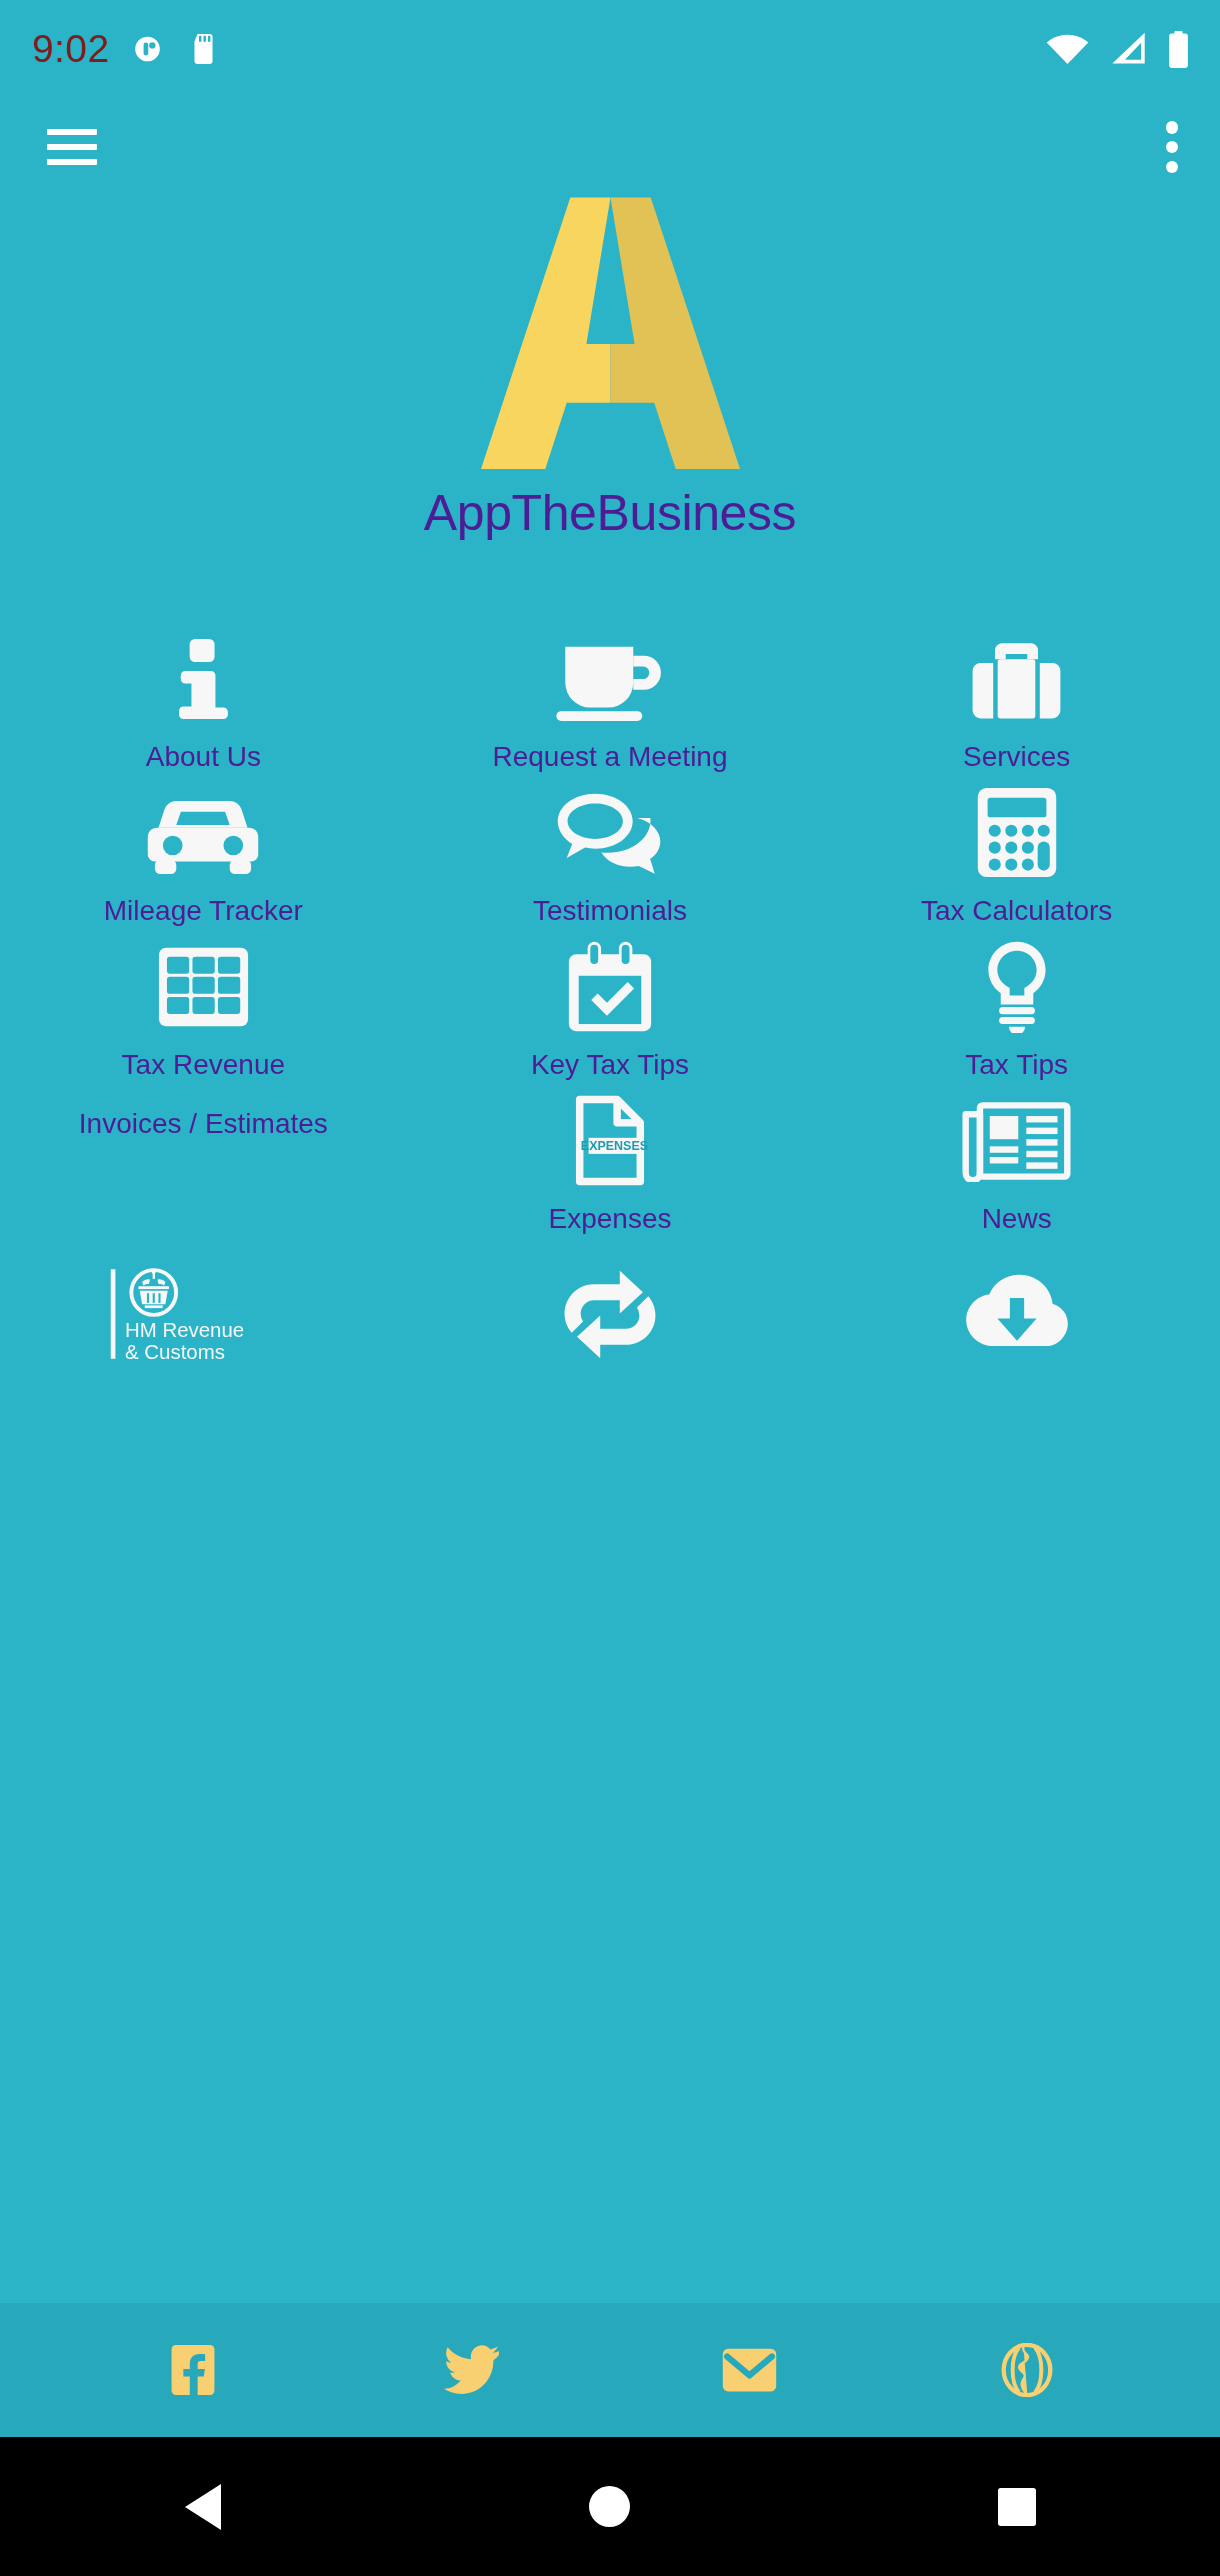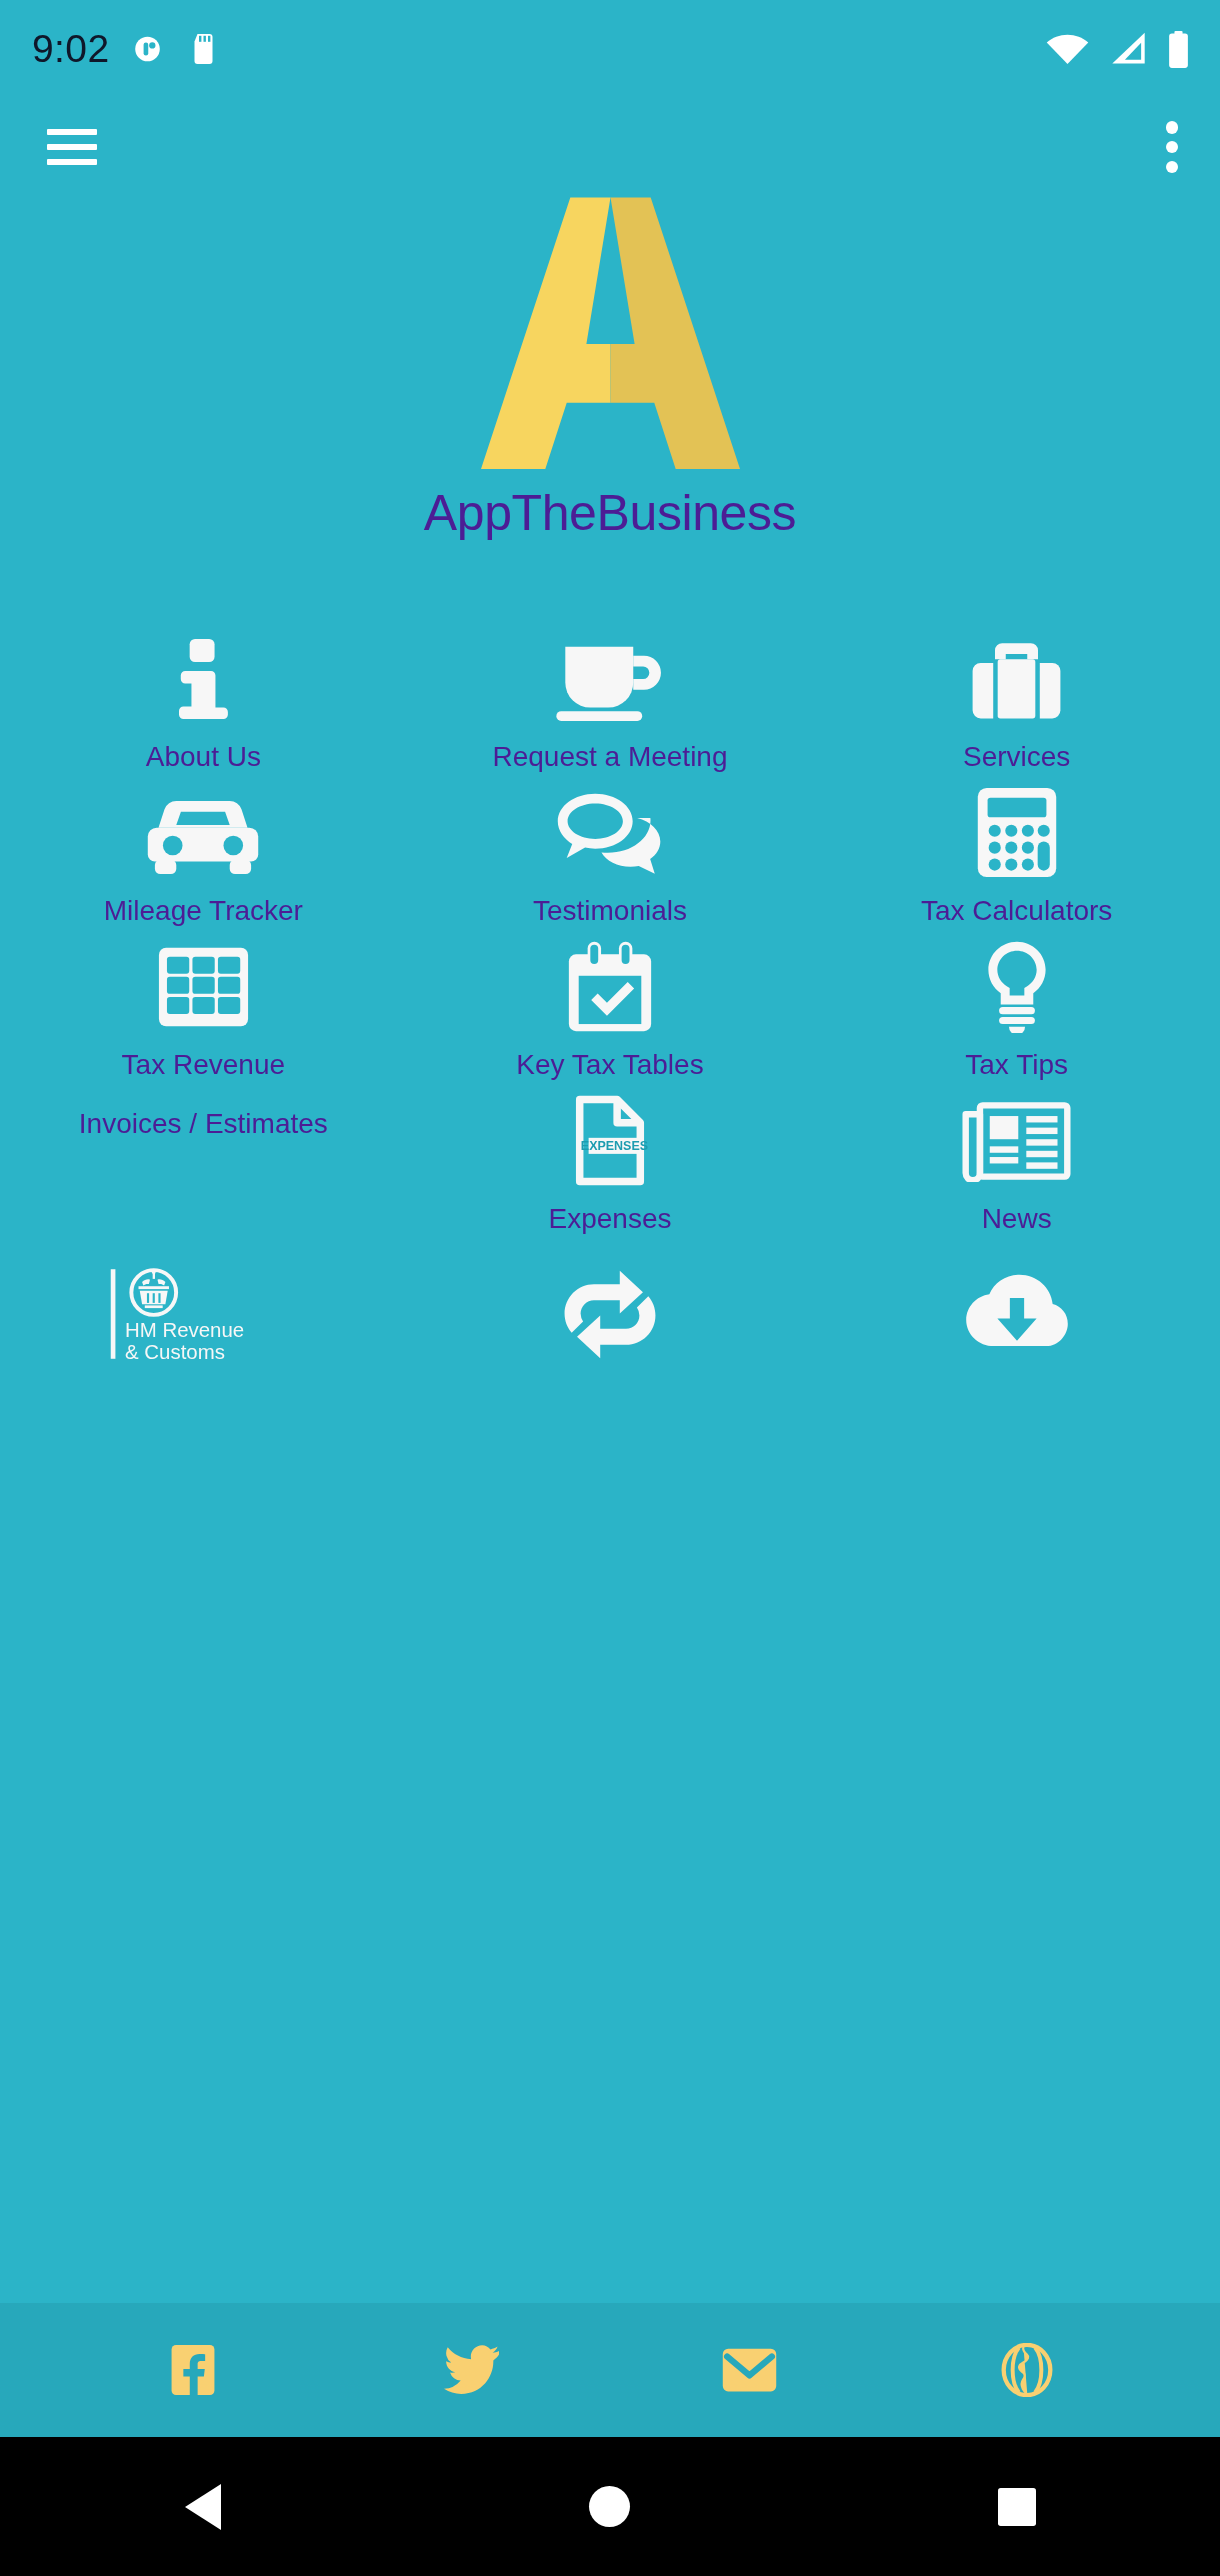--- a/index.html
+++ b/index.html
@@ -17,21 +17,21 @@
   }
 
   
   .status-bar {
     height: 98px; flex: 0 0 98px;
     display: flex; align-items: center;
     padding: 0 30px 0 32px;
     color: #ffffff;
   }
   .status-left { display: flex; align-items: center; gap: 21.5px; }
-  .status-time { font-size: 39px; letter-spacing: 0.4px; font-weight: 400; color:#0f172a; }
+  .status-time { font-size: 39px; letter-spacing: 0.4px; font-weight: 400; color:#7f1d1d; }
   .status-spacer { flex: 1 1 auto; }
   .status-right { display: flex; align-items: center; gap: 18px; }
 
   
   .app-bar {
     height: 98px; flex: 0 0 98px;
     display: flex; align-items: center; justify-content: space-between;
     padding: 0 41px 0 47px;
   }
   .hamburger { width: 50px; height: 36px; display: flex; flex-direction: column; justify-content: space-between; cursor: pointer; }
@@ -284,21 +284,21 @@
           <svg width="86" height="93" viewBox="0 0 48 52">
             <rect x="11.5" y="1" width="7.5" height="14" rx="3.7" fill="#F7F7F7"></rect>
             <rect x="29" y="1" width="7.5" height="14" rx="3.7" fill="#F7F7F7"></rect>
             <path d="M5 8h38a4 4 0 0 1 4 4v35a4 4 0 0 1-4 4H5a4 4 0 0 1-4-4V12a4 4 0 0 1 4-4z" fill="#F7F7F7"></path>
             <rect x="13" y="2.6" width="4.4" height="10.8" rx="2.2" fill="#2BB4C8"></rect>
             <rect x="30.5" y="2.6" width="4.4" height="10.8" rx="2.2" fill="#2BB4C8"></rect>
             <rect x="6.5" y="20" width="35" height="27" fill="#2BB4C8"></rect>
             <path d="M13.5 33.5l3.6-3.6 5.2 5.2 11.6-11.6 3.6 3.6-15.2 15.2z" fill="#F7F7F7"></path>
           </svg>
         </div>
-        <div class="tile-label">Key Tax Tables</div>
+        <div class="tile-label">Key Tax Tips</div>
       </div>
 
       <div class="tile">
         <div class="tile-icon">
           <svg width="68" height="93" viewBox="0 0 38 52">
             <path d="M19 1C10.2 1 3 8 3 16.7c0 5.4 2.7 10.2 6.9 13.1V36h18.2v-6.2C32.3 26.9 35 22.1 35 16.7 35 8 27.8 1 19 1zm0 5c6 0 11 4.8 11 10.7 0 3.9-2.2 7.4-5.5 9.3l-1.4.8V31h-8.2v-4.2l-1.4-.8C10.2 24.1 8 20.6 8 16.7 8 10.8 13 6 19 6z" fill="#F7F7F7"></path>
             <rect x="9" y="37.5" width="20" height="4" rx="2" fill="#F7F7F7"></rect>
             <rect x="9" y="43" width="20" height="4" rx="2" fill="#F7F7F7"></rect>
             <path d="M14.5 48.5h9a4.5 4.5 0 0 1-9 0z" fill="#F7F7F7"></path>
           </svg>

